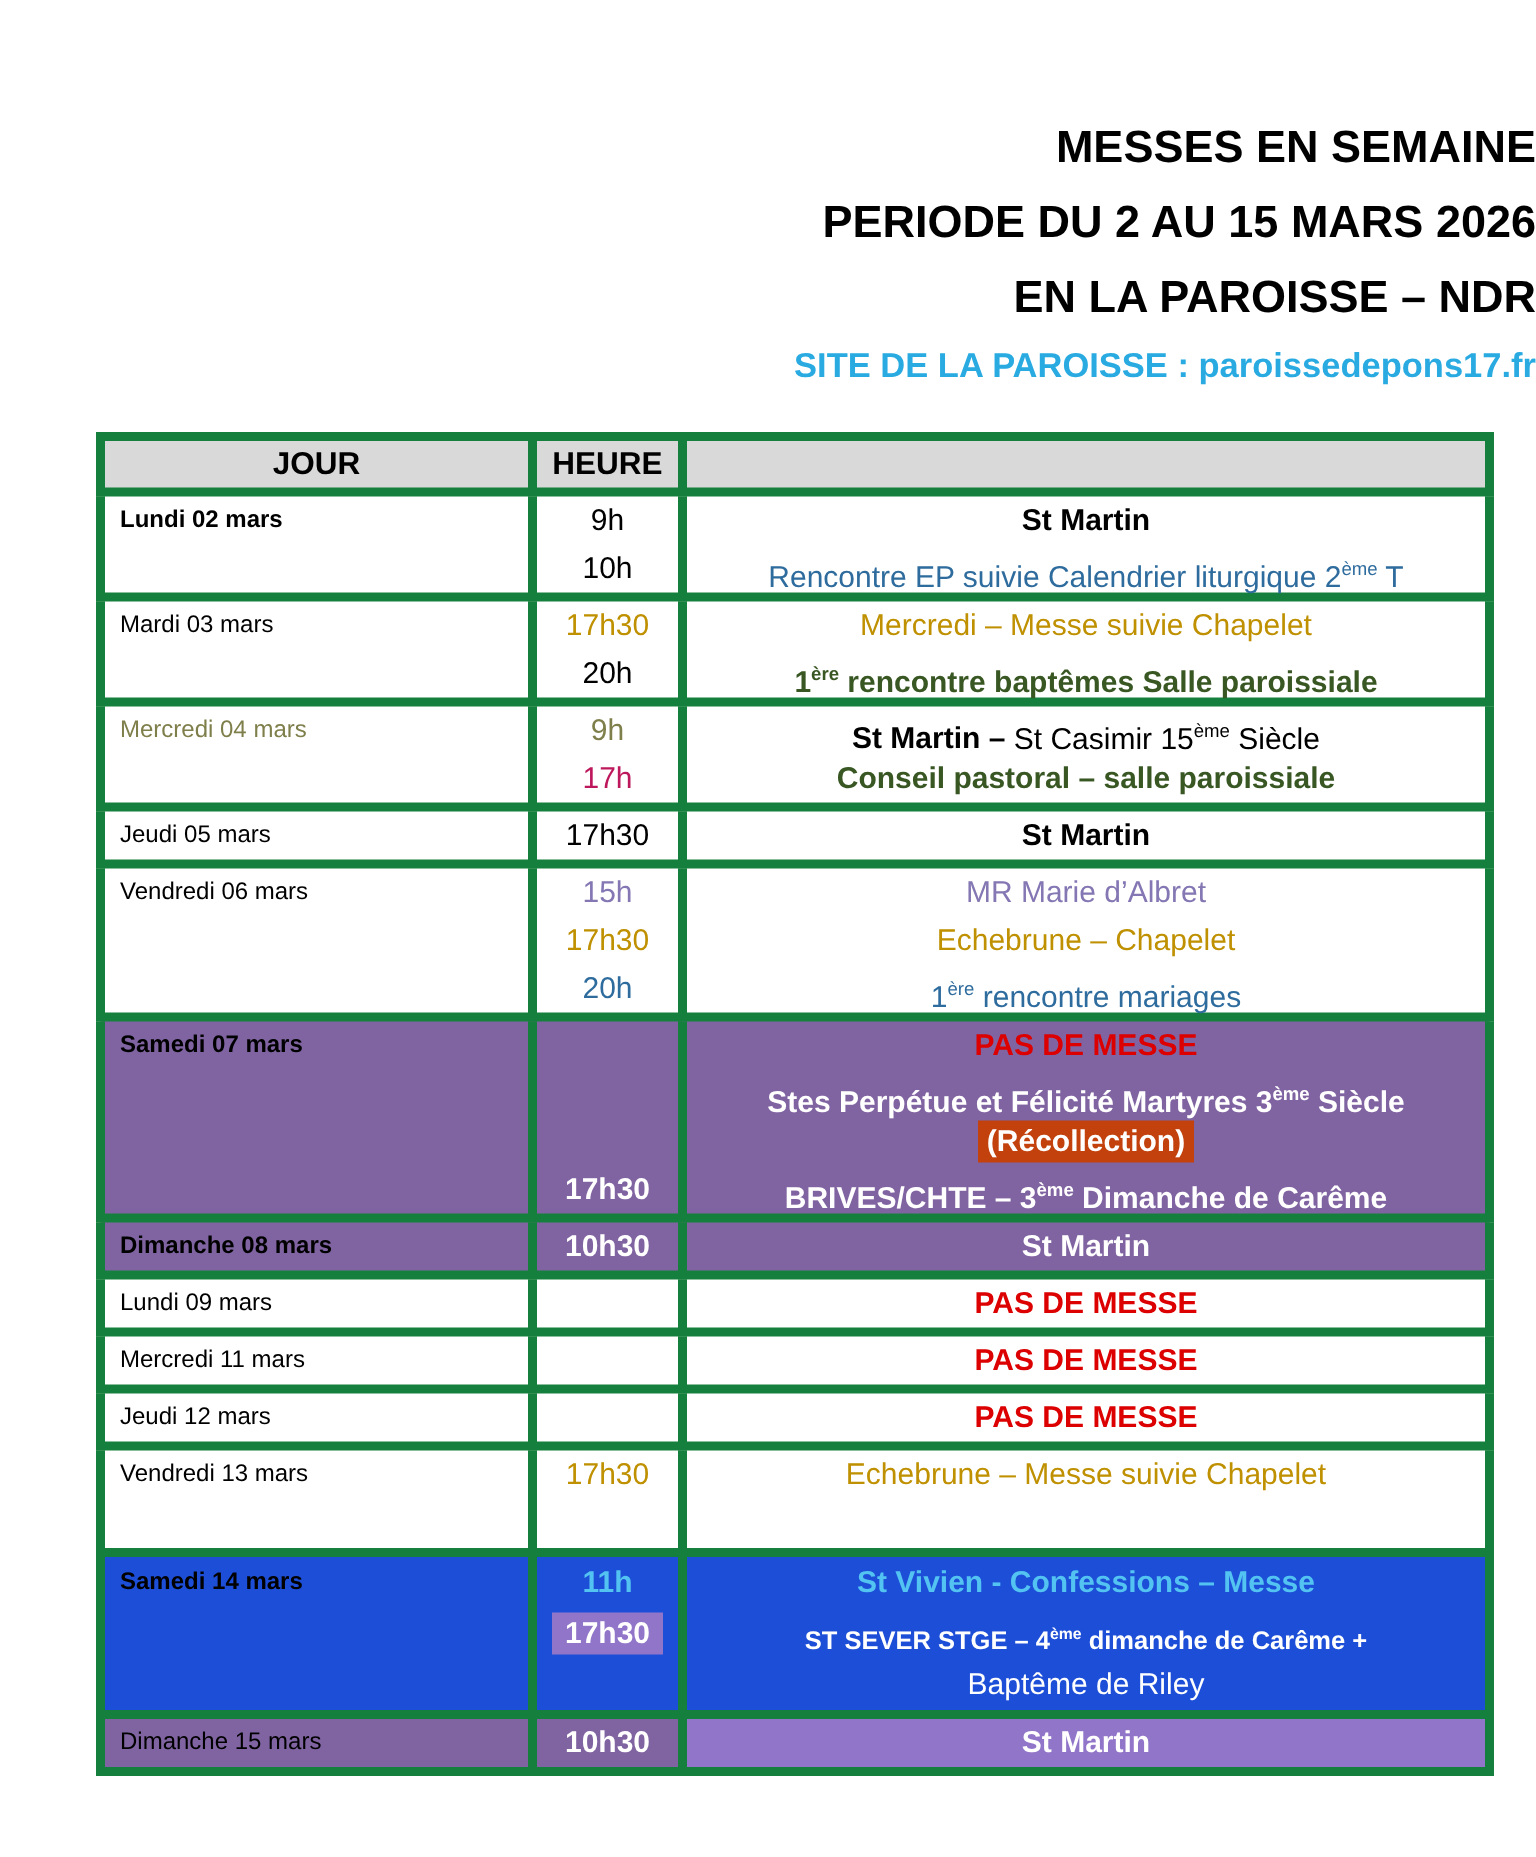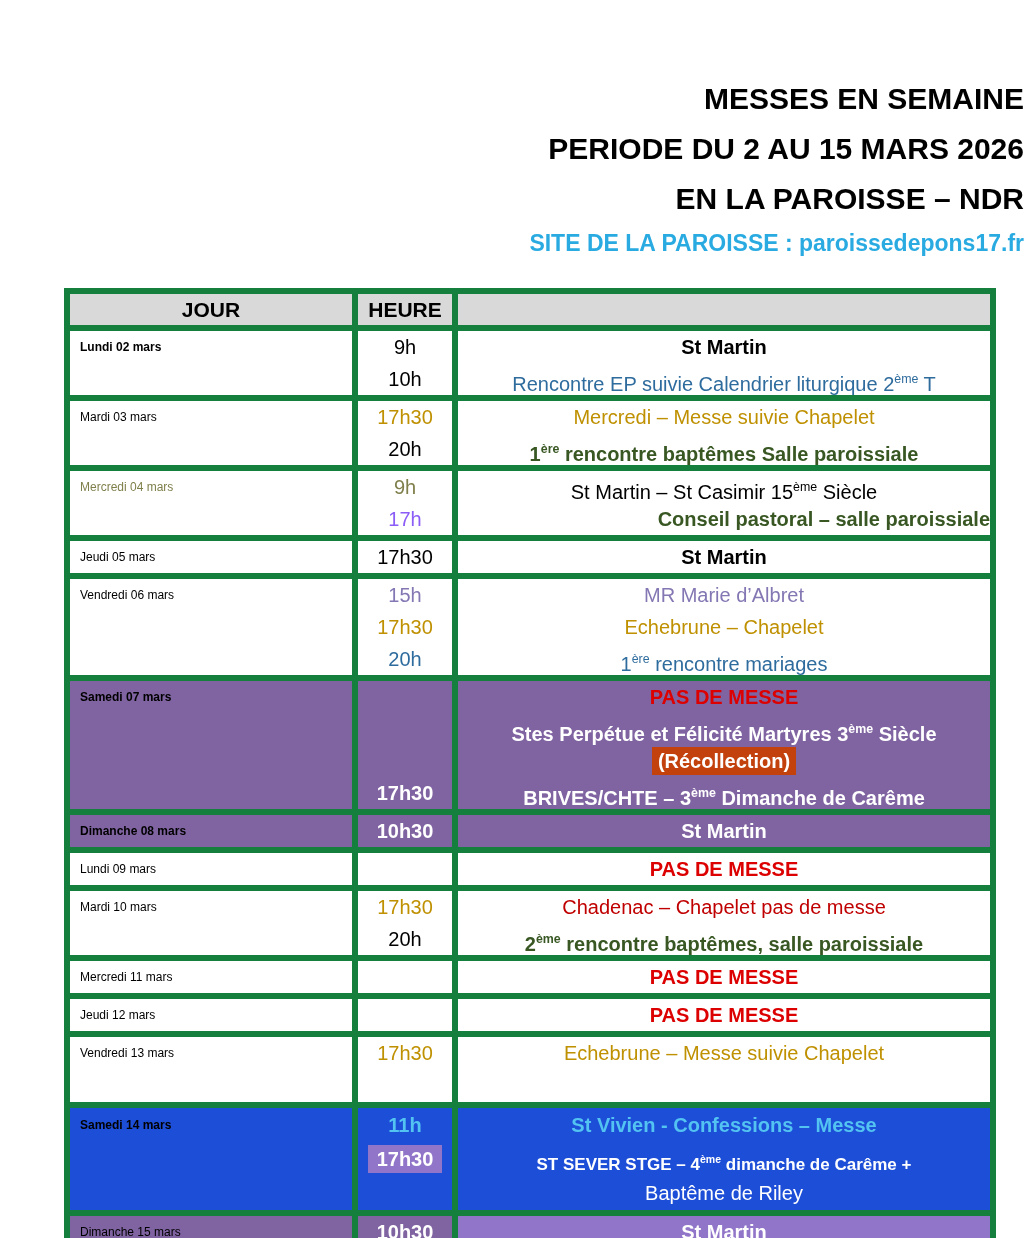--- a/index.html
+++ b/index.html
@@ -34,21 +34,21 @@
   }
   th{
     background:#D9D9D9;
     font-size:21px;
     font-weight:bold;
     height:31px;
     line-height:31px;
     text-align:center;
   }
   td.day-cell{
-    font-size:12px;
+    font-size:16px;
     text-align:left;
     padding-left:10px;
     white-space:nowrap;
     margin-top:12px;
   }
   td.time-cell,td.event-cell{text-align:center;}
   .line{
     font-size:20px;
     text-align:center;
     white-space:nowrap;
@@ -100,25 +100,25 @@
           </td>
           <td class="event-cell">
             <div class="line" style="height: 32px; line-height: 32px;"><span style="color: rgb(191, 144, 0);">Mercredi – Messe suivie Chapelet</span></div>
             <div class="line" style="height: 32px; line-height: 32px;"><span style="color: rgb(56, 87, 35); font-weight: bold;">1<sup>ère</sup> rencontre baptêmes Salle paroissiale</span></div>
           </td>
         </tr>
         <tr>
           <td class="day-cell" style="line-height: 32px; color: rgb(127, 127, 75);">Mercredi 04 mars</td>
           <td class="time-cell">
             <div class="line" style="height: 32px; line-height: 32px;"><span style="color: rgb(127, 127, 75);">9h</span></div>
-            <div class="line" style="height: 32px; line-height: 32px;"><span style="color: #8b5cf6;">17h</span></div>
-          </td>
-          <td class="event-cell">
-            <div class="line" style="height: 32px; line-height: 32px;"><span style="font-weight:normal;">St Martin – </span><span style="">St Casimir 15<sup>ème</sup> Siècle</span></div>
-            <div class="line" style="height: 32px; line-height: 32px; text-align: right;"><span style="color: rgb(56, 87, 35); font-weight: bold;">Conseil pastoral – salle paroissiale</span></div>
+            <div class="line" style="height: 32px; line-height: 32px;"><span style="color: #be185d;">17h</span></div>
+          </td>
+          <td class="event-cell">
+            <div class="line" style="height: 32px; line-height: 32px;"><span style="font-weight:bold;">St Martin – </span><span style="">St Casimir 15<sup>ème</sup> Siècle</span></div>
+            <div class="line" style="height: 32px; line-height: 32px;"><span style="color: rgb(56, 87, 35); font-weight: bold;">Conseil pastoral – salle paroissiale</span></div>
           </td>
         </tr>
         <tr>
           <td class="day-cell" style="line-height: 32px;">Jeudi 05 mars</td>
           <td class="time-cell">
             <div class="line" style="height: 32px; line-height: 32px;"><span>17h30</span></div>
           </td>
           <td class="event-cell">
             <div class="line" style="height: 32px; line-height: 32px;"><span style="font-weight: bold;">St Martin</span></div>
           </td>
@@ -160,31 +160,20 @@
             <div class="line" style="height: 32px; line-height: 32px;"><span style="color: rgb(255, 255, 255); font-weight: bold;">St Martin</span></div>
           </td>
         </tr>
         <tr>
           <td class="day-cell" style="line-height: 32px;">Lundi 09 mars</td>
           <td class="time-cell">
             <div class="line" style="height: 32px; line-height: 32px;"></div>
           </td>
           <td class="event-cell">
             <div class="line" style="height: 32px; line-height: 32px;"><span style="color: rgb(220, 0, 0); font-weight: bold;">PAS DE MESSE</span></div>
-          </td>
-        </tr>
-        <tr>
-          <td class="day-cell" style="line-height: 32px;">Mardi 10 mars</td>
-          <td class="time-cell">
-            <div class="line" style="height: 32px; line-height: 32px;"><span style="color: rgb(191, 144, 0);">17h30</span></div>
-            <div class="line" style="height: 32px; line-height: 32px;"><span>20h</span></div>
-          </td>
-          <td class="event-cell">
-            <div class="line" style="height: 32px; line-height: 32px;"><span style="color: rgb(192, 0, 0);">Chadenac – Chapelet pas de messe</span></div>
-            <div class="line" style="height: 32px; line-height: 32px;"><span style="color: rgb(56, 87, 35); font-weight: bold;">2<sup>ème</sup> rencontre baptêmes, salle paroissiale</span></div>
           </td>
         </tr>
         <tr>
           <td class="day-cell" style="line-height: 32px;">Mercredi 11 mars</td>
           <td class="time-cell">
             <div class="line" style="height: 32px; line-height: 32px;"></div>
           </td>
           <td class="event-cell">
             <div class="line" style="height: 32px; line-height: 32px;"><span style="color: rgb(220, 0, 0); font-weight: bold;">PAS DE MESSE</span></div>
           </td>

